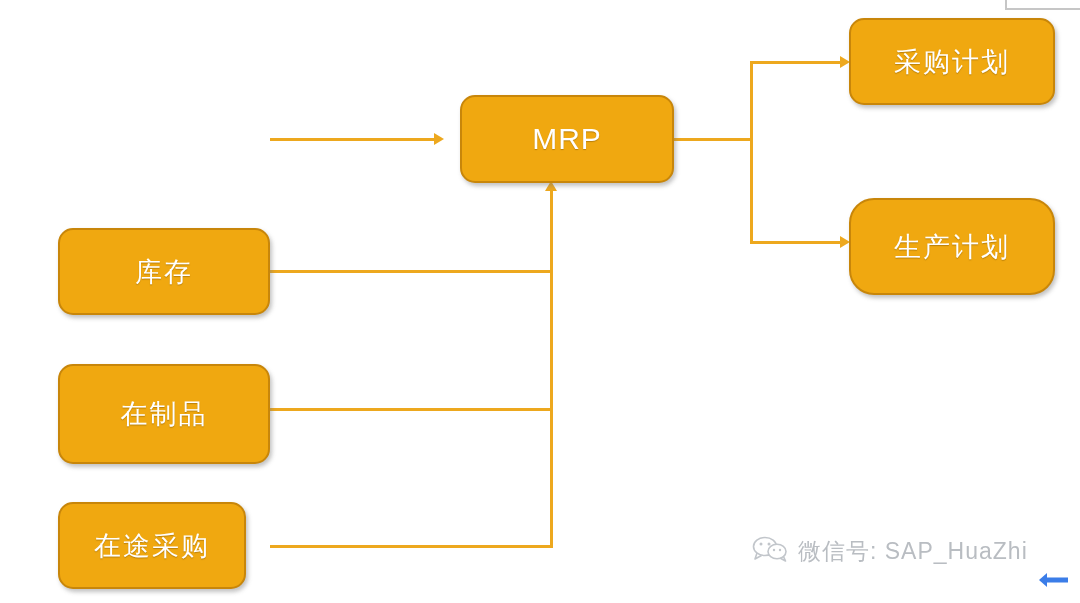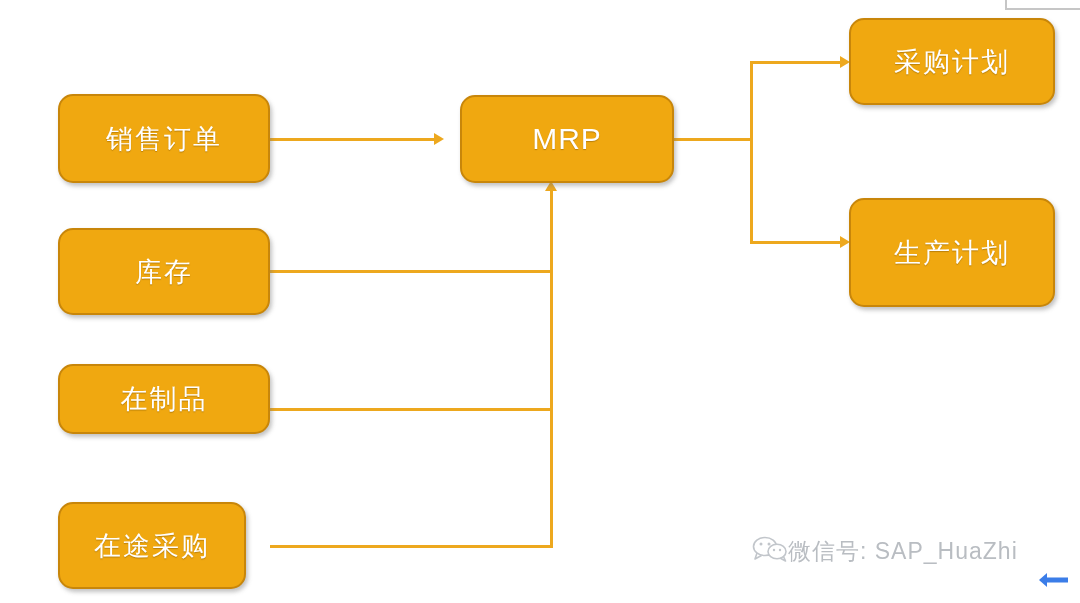--- a/index.html
+++ b/index.html
@@ -64,21 +64,21 @@
     border-bottom: 10px solid #EDA81E;
   }
 
   
   #watermark {
     position: absolute;
     left: 752px;
     top: 536px;
     display: flex;
     align-items: center;
-    gap: 0;
+    gap: 10px;
     color: #B9BDC2;
     font-size: 23px;
     letter-spacing: 1px;
     text-shadow: 0 1px 0 #ffffff;
     white-space: nowrap;
   }
   #watermark .wechat-glyph {
     display: inline-block;
     line-height: 1;
     font-size: 27px;
@@ -124,45 +124,42 @@
   <div class="conn h" style="left:659px; top:138px; width:94px;"></div>
 
   <div class="conn v" style="left:750px; top:61px; height:183px;"></div>
 
   <div class="conn h" style="left:750px; top:61px; width:92px;"></div>
   <div class="arrow-head right" style="left:840px; top:56px;"></div>
 
   <div class="conn h" style="left:750px; top:241px; width:92px;"></div>
   <div class="arrow-head right" style="left:840px; top:236px;"></div>
 
-  <div class="node" style="left:58px; top:94px; width:212px; height:89px;">
-    <span class="node-label">销售订单</span>
-  </div>
 
   <div class="node" style="left:58px; top:228px; width:212px; height:87px;">
     <span class="node-label">库存</span>
   </div>
 
-  <div class="node" style="left:58px; top:364px; width:212px; height:70px;">
+  <div class="node" style="left:58px; top:364px; width:212px; height:100px;">
     <span class="node-label">在制品</span>
   </div>
 
   <div class="node" style="left:58px; top:502px; width:188px; height:87px;">
     <span class="node-label">在途采购</span>
   </div>
 
   <div class="node" style="left:460px; top:95px; width:214px; height:88px;">
     <span class="node-label latin">MRP</span>
   </div>
 
   <div class="node" style="left:849px; top:18px; width:206px; height:87px;">
     <span class="node-label">采购计划</span>
   </div>
 
-  <div class="node" style="left:849px; top:198px; width:206px; height:109px;">
+  <div class="node" style="left:849px; top:198px; width:206px; height:97px;border-radius:25px;">
     <span class="node-label">生产计划</span>
   </div>
 
   <div id="watermark">
     <span class="wechat-glyph">
       <svg width="36" height="26" viewBox="0 0 36 26" aria-hidden="true">
         <ellipse cx="13" cy="10.5" rx="11.5" ry="9" fill="none" stroke="#C2C6CB" stroke-width="1.6"></ellipse>
         <path d="M5 17 L3 23 L9.5 19.5" fill="none" stroke="#C2C6CB" stroke-width="1.6" stroke-linejoin="round"></path>
         <circle cx="9" cy="8" r="1.5" fill="#C2C6CB"></circle>
         <circle cx="17" cy="8" r="1.5" fill="#C2C6CB"></circle>

